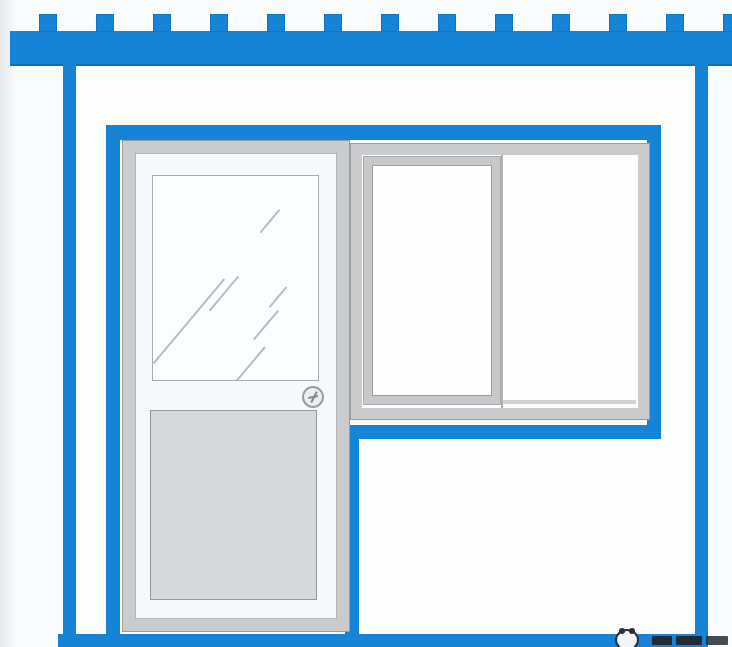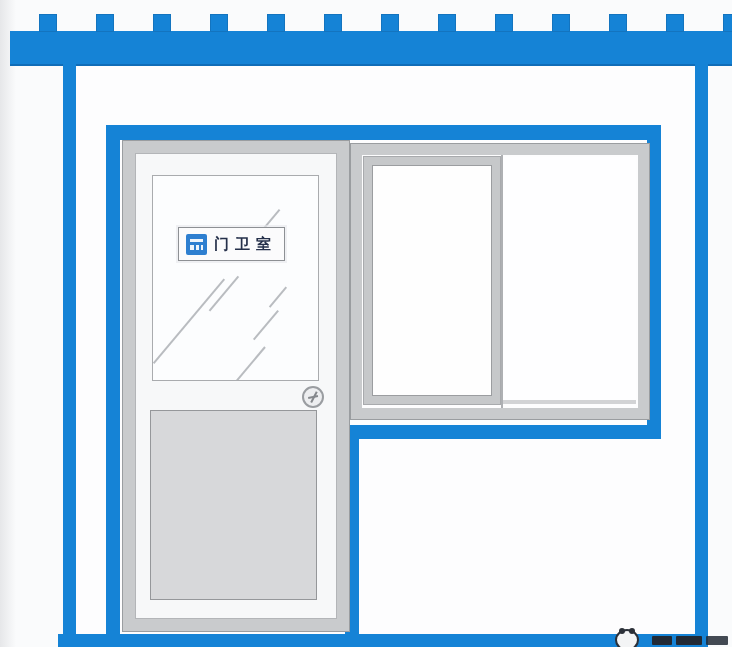--- a/index.html
+++ b/index.html
@@ -131,24 +131,20 @@
 
   <div class="abs door-glass">
     <div class="refl" style="left:35px;top:90px;height:110px;"></div>
     <div class="refl" style="left:70px;top:95px;height:45px;"></div>
     <div class="refl" style="left:95px;top:165px;height:50px;"></div>
     <div class="refl" style="left:112px;top:130px;height:38px;"></div>
     <div class="refl" style="left:124px;top:108px;height:26px;"></div>
     <div class="refl" style="left:116px;top:30px;height:30px;"></div>
   </div>
 
-  <div class="abs door-sign">
-    <span class="sign-logo"></span>
-    <span class="sign-text">门卫室</span>
-  </div>
 
   <div class="abs door-knob"></div>
   <div class="abs door-panel"></div>
 
   <div class="abs win-frame"></div>
   <div class="abs win-inner">
     <div class="win-pane-left"></div>
     <div class="win-divider"></div>
     <div class="win-pane-right"></div>
   </div>

